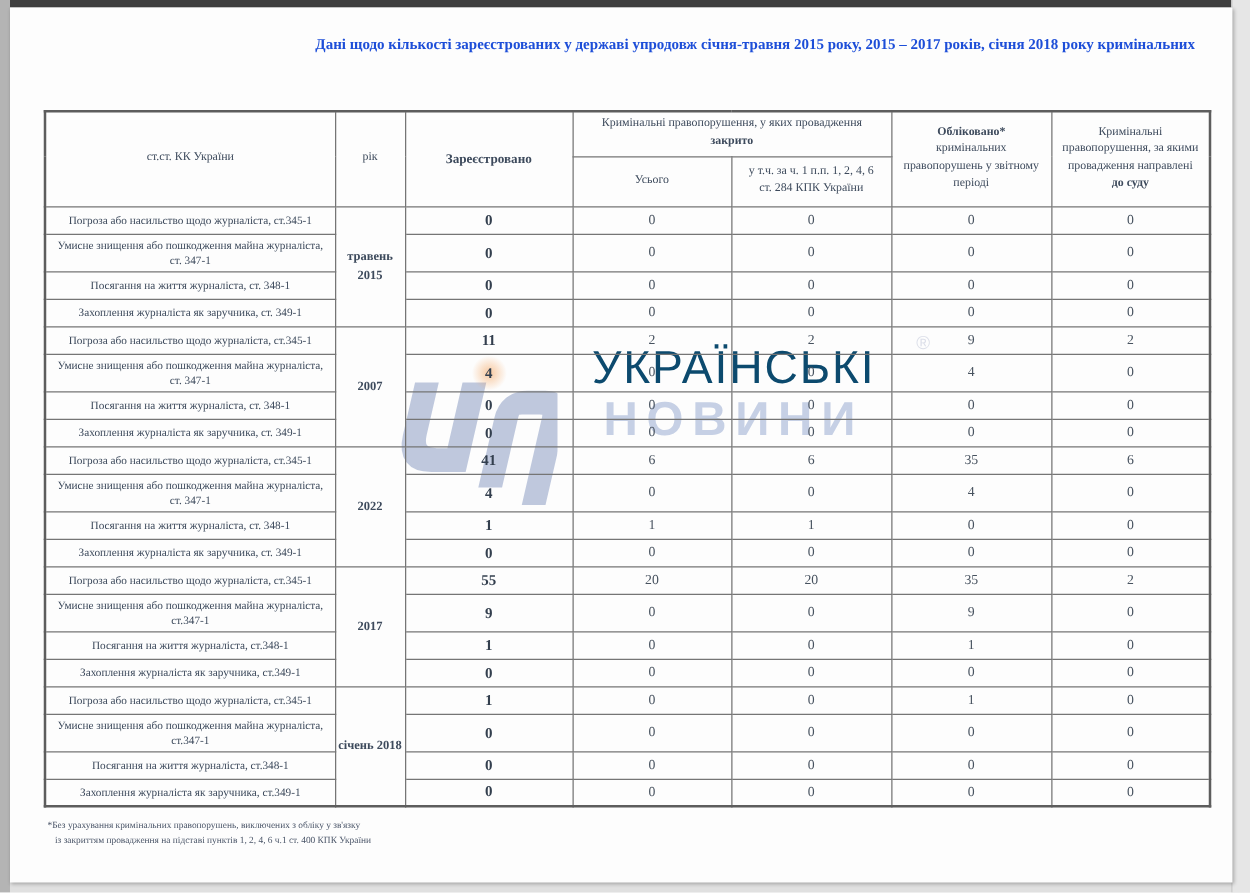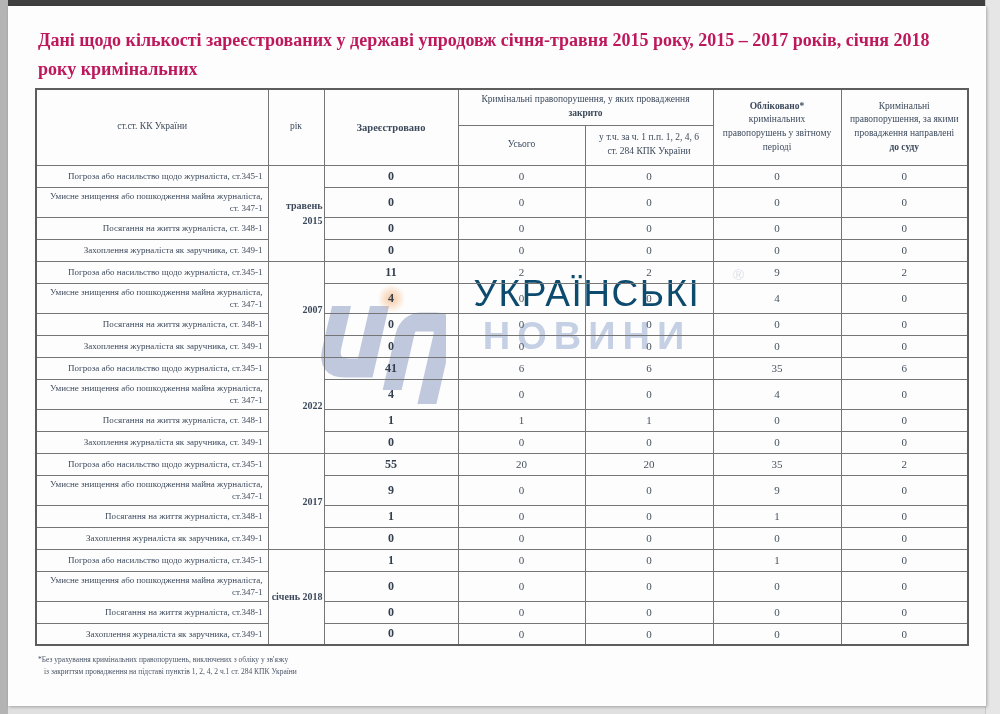--- a/index.html
+++ b/index.html
@@ -9,38 +9,38 @@
     font-family:"Liberation Serif", serif;
   }
   .top-band { position:absolute; left:0; top:0; width:1000px; height:6px; background:#3f3f3f; }
   .left-band { position:absolute; left:0; top:0; width:8px; height:714px; background:#b4b4b4; }
   .right-band { position:absolute; right:0; top:0; width:14px; height:714px; background:#e6e6e6; border-left:1px solid #c9c9c9; }
   .page {
     position:absolute; left:8px; top:6px; width:978px; height:700px;
     background:#fdfdfd; box-shadow:1px 1px 3px rgba(0,0,0,.28);
   }
   .title {
-    position:absolute; left:30px; top:20px; width:918px; text-align:left;
-    font-weight:bold; font-size:18px; line-height:1.6; color:#be185d;
+    position:absolute; left:30px; top:20px; width:918px; text-align:right;
+    font-weight:bold; font-size:12px; line-height:1.6; color:#1d4ed8;
   }
   
   .tblwrap { position:absolute; left:27px; top:82px; width:934px; z-index:1; }
   table { border-collapse:collapse; table-layout:fixed; width:932px; background:transparent; }
   th,td { border:1px solid #757575; overflow:hidden; vertical-align:middle; }
   table { border:2px solid #5d5d5d; }
   th {
     font-weight:normal; font-size:9.5px; color:#3d4a5c; text-align:center;
     padding:2px 8px; line-height:1.45; background:transparent;
   }
   th.reg-h { font-weight:bold; font-size:10.5px; }
   .b { font-weight:bold; }
   tr.hdr1 { height:36px; } tr.hdr2 { height:40px; }
   tr.h1 { height:22px; } tr.h2 { height:30px; }
-  td.lbl { font-size:9px; color:#3d4a5c; text-align:right; padding:1px 5px; line-height:1.35; }
-  td.year { font-weight:bold; font-size:10px; color:#3d4a5c; text-align:right; line-height:1.5; }
+  td.lbl { font-size:9px; color:#3d4a5c; text-align:center; padding:1px 5px; line-height:1.35; }
+  td.year { font-weight:bold; font-size:10px; color:#3d4a5c; text-align:center; line-height:1.5; }
   td.val { font-size:11px; color:#47525f; text-align:center; }
   td.reg { font-weight:bold; font-size:12px; color:#333f4e; }
   td.hl {
     background-image:radial-gradient(circle at 50% 50%, rgba(243,157,82,.55) 0px, rgba(243,157,82,.28) 7px, rgba(243,157,82,0) 14px);
     background-repeat:no-repeat;
   }
   
   .footnote {
     position:absolute; left:30px; top:648px; font-size:7.5px; color:#4a5568; line-height:1.55;
   }
@@ -276,16 +276,16 @@
       <td class="val">0</td>
       <td class="val">0</td>
       <td class="val">0</td>
     </tr>
   </tbody>
       </table>
   </div>
 
   <div class="footnote">
     <div class="l1">*Без урахування кримінальних правопорушень, виключених з обліку у зв'язку</div>
-    <div class="l2">із закриттям провадження на підставі пунктів 1, 2, 4, 2 ч.1 ст. 284 КПК України</div>
+    <div class="l2">із закриттям провадження на підставі пунктів 1, 2, 4, 6 ч.1 ст. 400 КПК України</div>
   </div>
 
 </div>
 
 </body></html>

